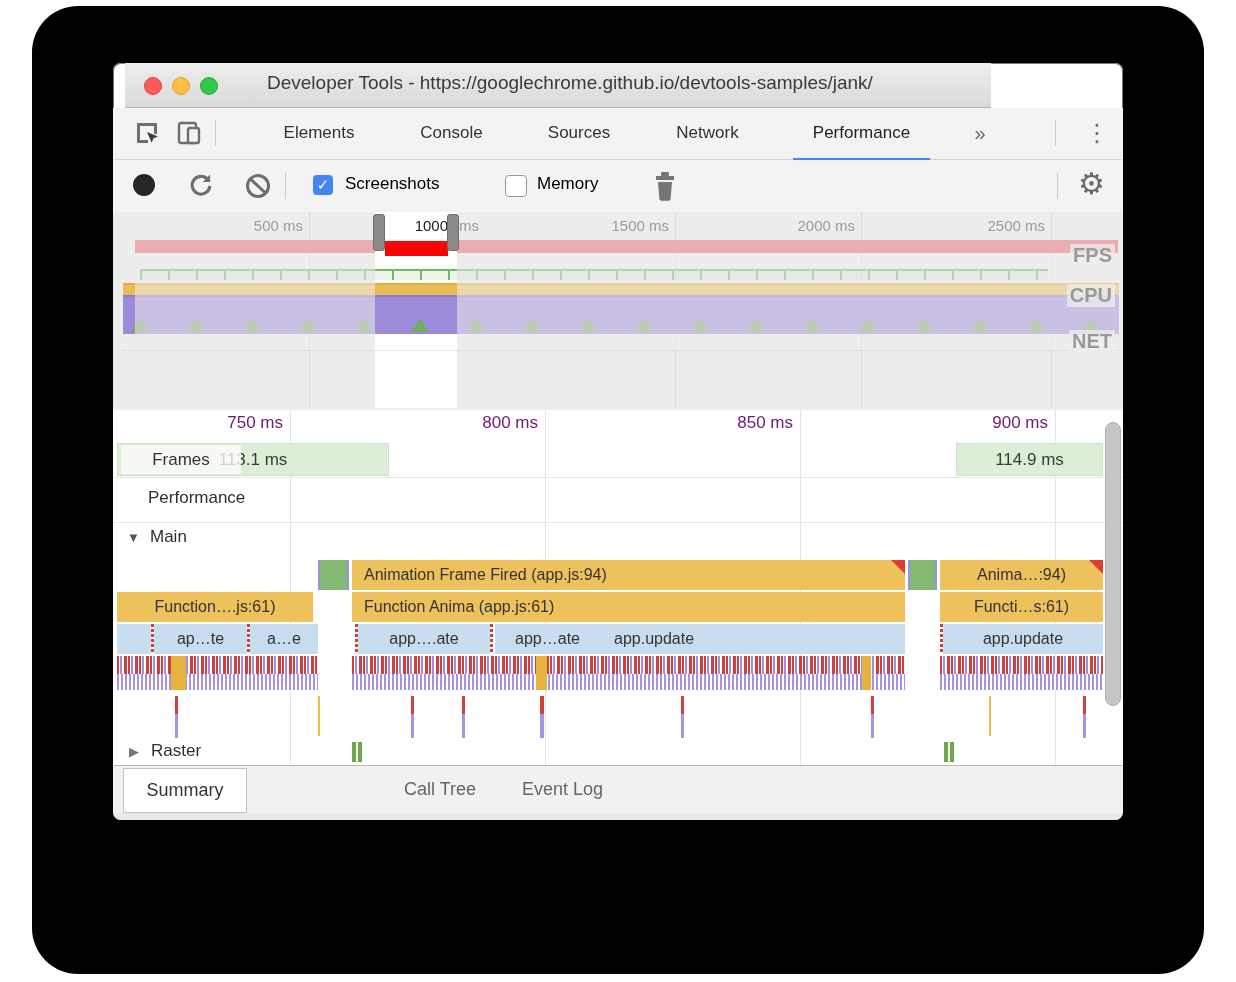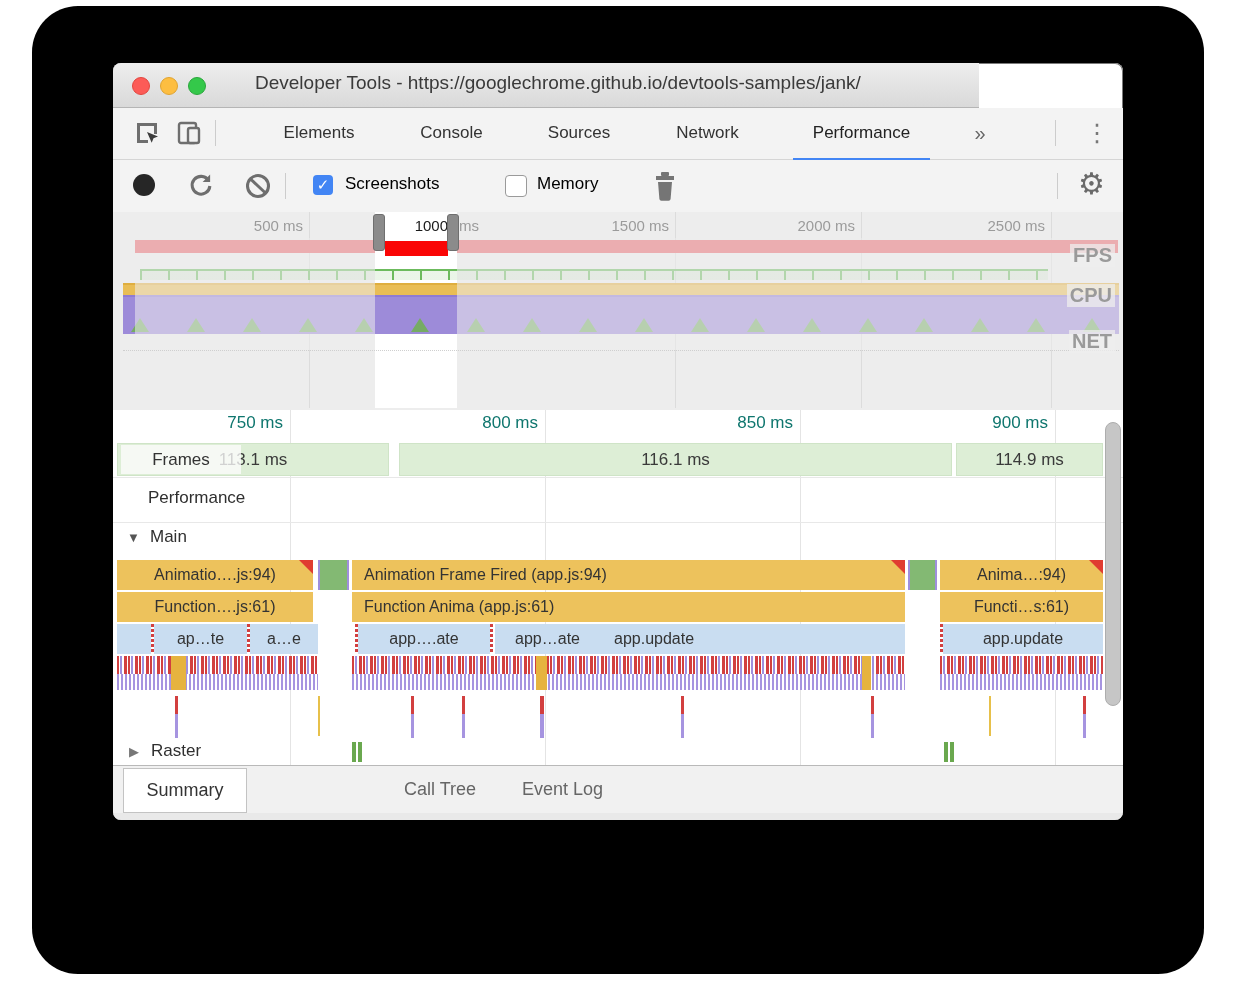--- a/index.html
+++ b/index.html
@@ -2,21 +2,21 @@
 <html><head>
 <meta charset="utf-8">
 <style>
   html,body{margin:0;padding:0;background:#fff;}
   .stage{position:relative;width:1236px;height:982px;font-family:"Liberation Sans",sans-serif;overflow:hidden;}
   .abs{position:absolute;}
   .shadow-blob{left:32px;top:6px;width:1172px;height:968px;background:#000;border-radius:46px;}
   .window{left:113px;top:63px;width:1010px;height:757px;background:#fff;border-radius:8px;overflow:hidden;box-shadow:0 0 0 1px #7a7a7a inset;}
 
   
-  .titlebar{left:0;top:0;width:866px;height:44px;background:linear-gradient(#eeeeee,#d9d9d9);border-bottom:1px solid #b5b5b5;}
+  .titlebar{left:12px;top:0;width:866px;height:44px;background:linear-gradient(#eeeeee,#d9d9d9);border-bottom:1px solid #b5b5b5;}
   .tl{width:16px;height:16px;border-radius:50%;top:14px;}
   .title-text{left:142px;top:9px;font-size:19px;color:#3a3a3a;white-space:nowrap;}
 
   
   .tabbar{left:0;top:45px;width:1010px;height:51px;background:#f3f3f3;border-bottom:1px solid #d5d5d5;}
   .vsep{width:1px;background:#ccc;}
   .dt-tab{top:0;height:50px;display:flex;align-items:center;justify-content:center;font-size:17px;color:#333;cursor:default;}
   .dt-tab.sel{border-bottom:3px solid #4285f4;color:#222;}
   .kebab{font-size:24px;color:#777;line-height:1;}
 
@@ -55,21 +55,21 @@
   .thumb.bright .dots{opacity:1;background-image:
      radial-gradient(circle,#3f7ddd 1.7px,transparent 2px),
      radial-gradient(circle,#3f7ddd 1.7px,transparent 2px),
      radial-gradient(circle,#3f7ddd 1.9px,transparent 2.2px),
      radial-gradient(circle,#3f7ddd 1.5px,transparent 1.8px);}
   .thumb::before{content:"";position:absolute;left:4px;top:3px;width:12px;height:4px;background:#dadada;box-shadow:0 7px 0 #dadada,2px 14px 0 #d6d6d6;}
 
   
   .waterfall{left:0;top:347px;width:1010px;height:355px;background:#fff;}
   .wf-grid{top:0;width:1px;height:355px;background:#e4e4e4;}
-  .wf-ruler{top:3px;font-size:17px;color:#0f766e;text-align:right;}
+  .wf-ruler{top:3px;font-size:17px;color:#701a75;text-align:right;}
   .track-label{font-size:17px;color:#2f2f2f;}
   .hdiv{left:0;width:1010px;height:1px;background:#e8e8e8;}
   .frame-bar{top:33px;height:33px;background:#ddeed6;border:1px solid #cfe4c7;box-sizing:border-box;
      font-size:17px;color:#3a3a3a;display:flex;align-items:center;justify-content:center;}
   .frames-chip{left:8px;top:35px;width:120px;height:29px;background:rgba(252,252,252,.78);
      font-size:17px;color:#333;display:flex;align-items:center;justify-content:center;}
   .flame{height:30px;box-sizing:border-box;font-size:16px;color:#333;display:flex;align-items:center;
      overflow:hidden;white-space:nowrap;}
   .orange{background:#edc25c;}
   .blue{background:#c9ddf1;}
@@ -265,39 +265,32 @@
       <div class="abs wf-grid" style="left:942px;"></div>
 
       <div class="abs wf-ruler" style="left:80px;width:90px;">750 ms</div>
       <div class="abs wf-ruler" style="left:335px;width:90px;">800 ms</div>
       <div class="abs wf-ruler" style="left:590px;width:90px;">850 ms</div>
       <div class="abs wf-ruler" style="left:845px;width:90px;">900 ms</div>
 
       <div class="abs frame-bar" style="left:4px;width:272px;">
           <span>113.1 ms</span>
         </div>
-      <div class="abs frame-bar" style="left:286px;width:553px;">
-          <span>116.1 ms</span>
-        </div>
       <div class="abs frame-bar" style="left:843px;width:147px;">
           <span>114.9 ms</span>
         </div>
       <div class="abs frames-chip">Frames</div>
       <div class="abs hdiv" style="top:67px;"></div>
 
       <div class="abs track-label" style="left:35px;top:78px;">Performance</div>
       <div class="abs hdiv" style="top:112px;"></div>
 
       <div class="abs" style="left:14px;top:120px;font-size:13px;color:#555;"><span>▼</span></div>
       <div class="abs track-label" style="left:37px;top:117px;">Main</div>
 
-      <div class="abs flame orange center" style="left:4px;top:150px;width:196px;">
-        <span>Animatio….js:94)</span>
-        <div class="abs corner-tri" style="right:0;"></div>
-      </div>
       <div class="abs gblock" style="left:205px;top:150px;width:27px;"></div>
       <div class="abs flame orange padL" style="left:239px;top:150px;width:553px;">
         <span>Animation Frame Fired (app.js:94)</span>
         <div class="abs corner-tri" style="right:0;"></div>
       </div>
       <div class="abs gblock" style="left:795px;top:150px;width:25px;"></div>
       <div class="abs flame orange center" style="left:827px;top:150px;width:163px;">
         <span>Anima…:94)</span>
         <div class="abs corner-tri" style="right:0;"></div>
       </div>

